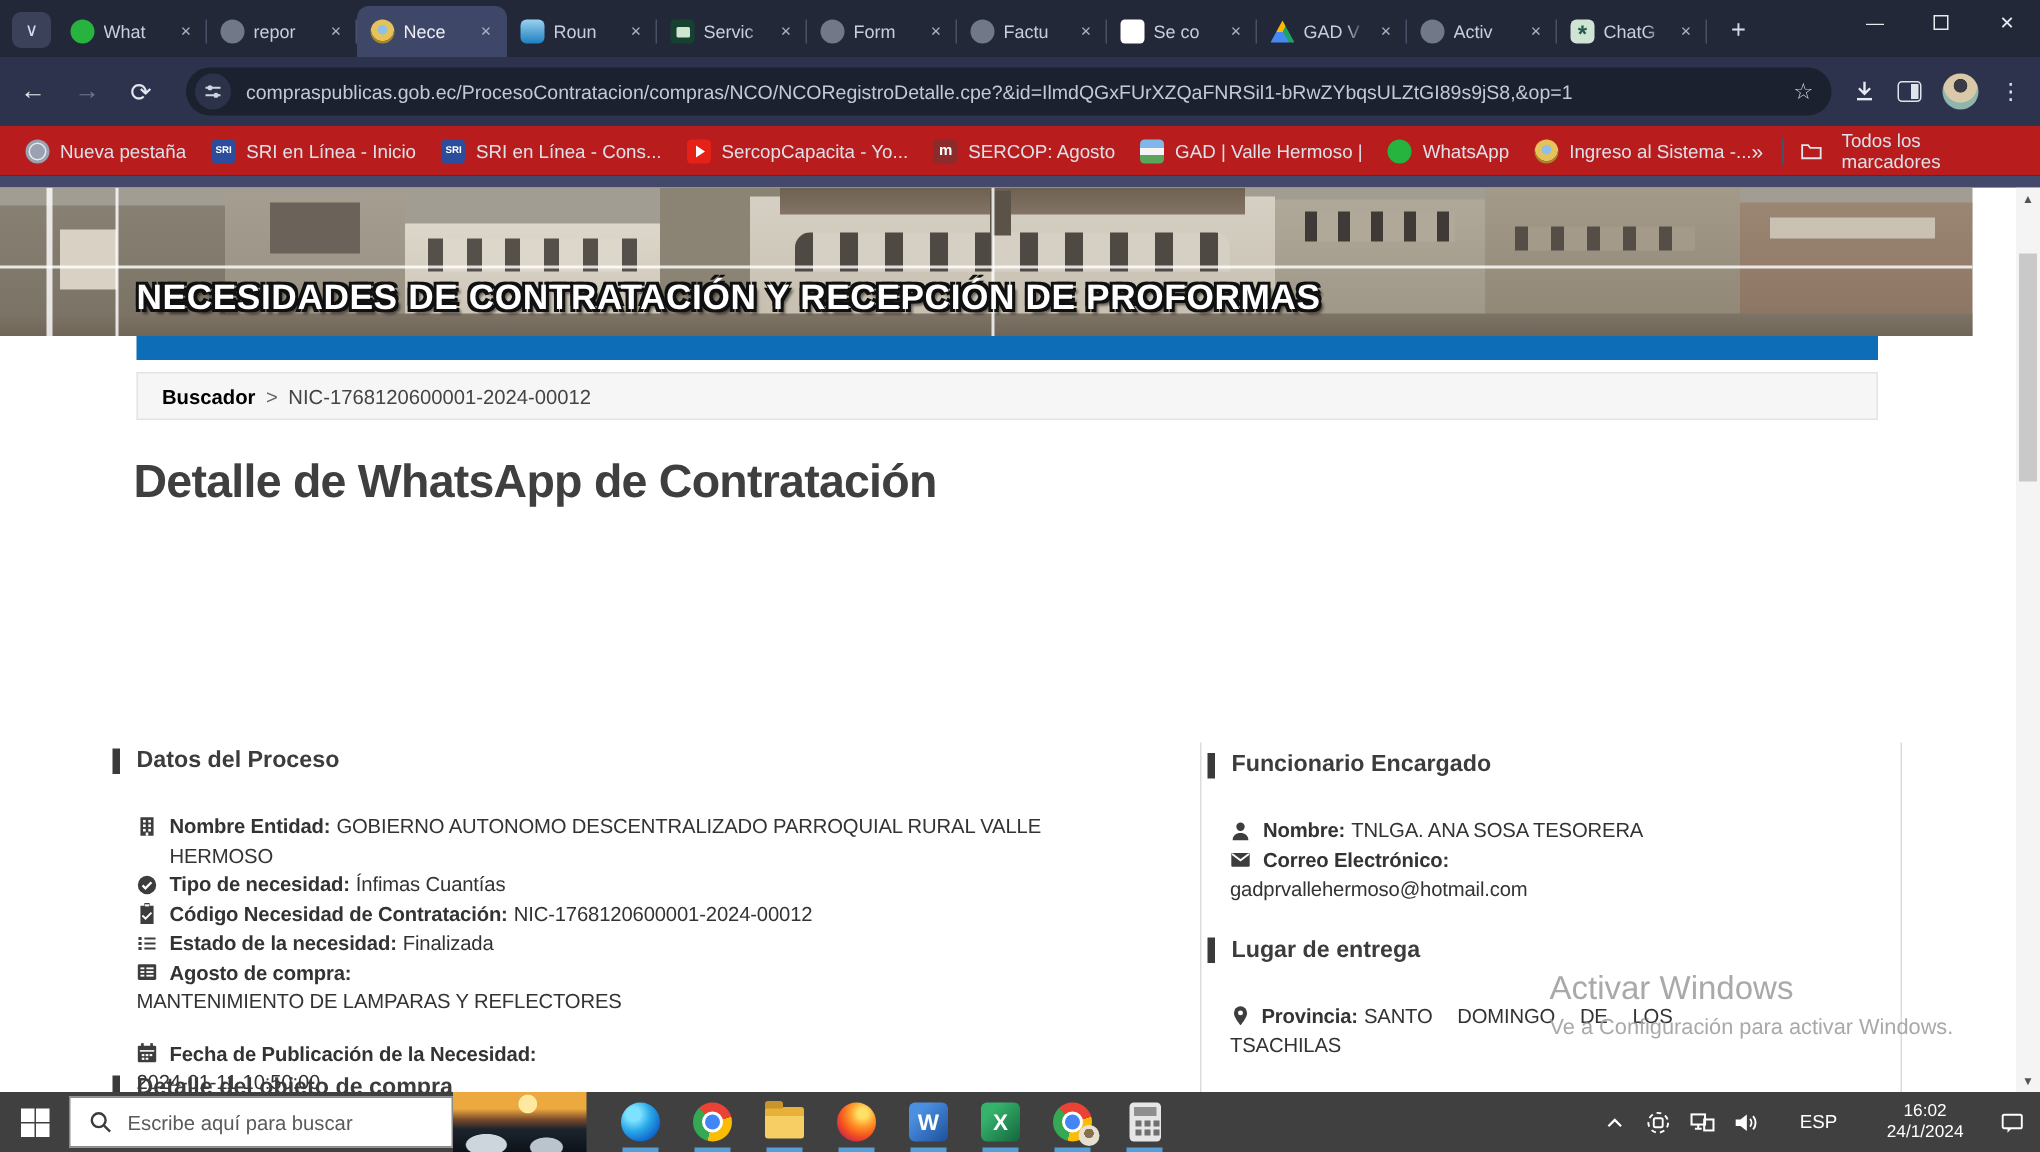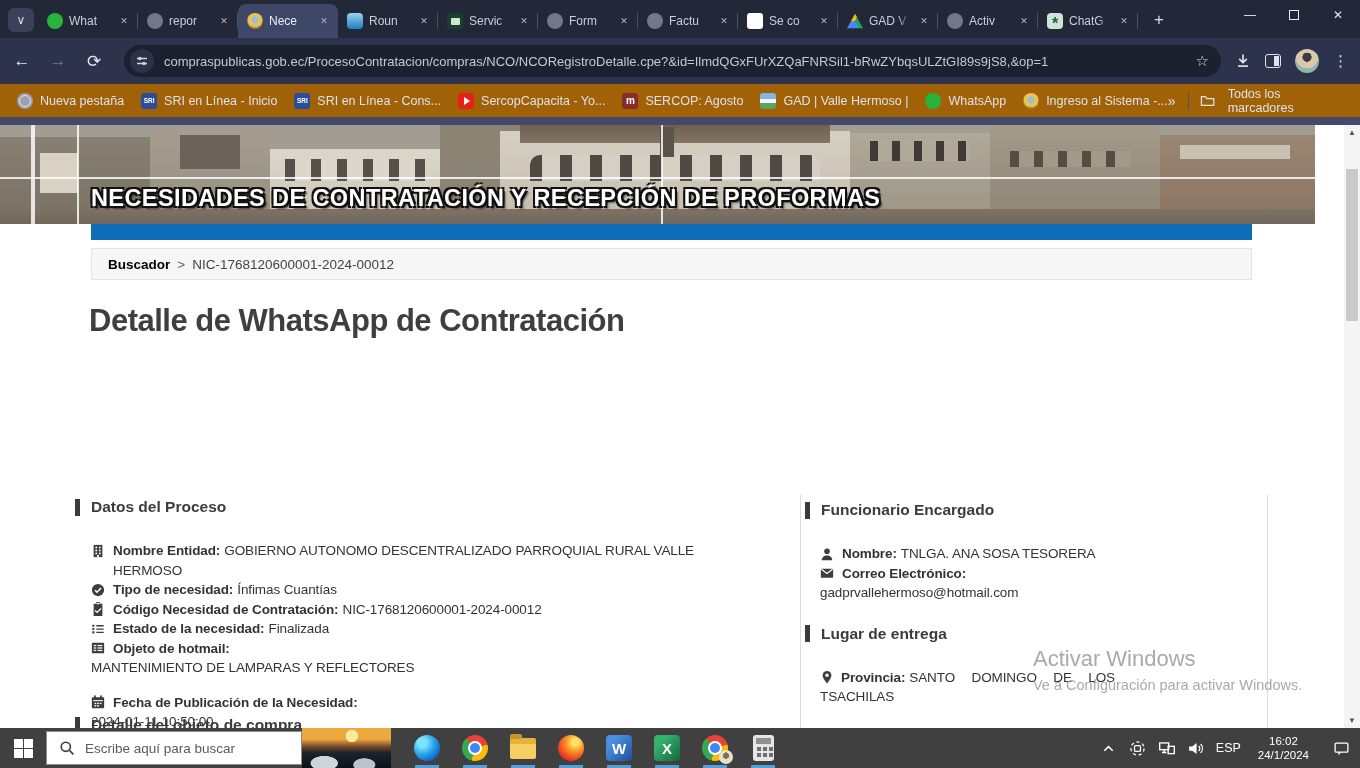--- a/index.html
+++ b/index.html
@@ -54,21 +54,21 @@
   .urltext { color:#c3c9d6; font-size:13px; white-space:nowrap; overflow:hidden; flex:1; min-width:0; }
   .star { color:#cdd2df; font-size:15px; margin-left:10px; flex:none; }
   .toolicons { display:flex; align-items:center; gap:14px; margin-right:12px; flex:none; }
   .splitic { width:16px; height:14px; border:1.5px solid #dfe3ec; border-radius:3px; position:relative; }
   .splitic::after { content:""; position:absolute; top:1px; bottom:1px; right:1px; width:5px; background:#dfe3ec; }
   .avatar { width:24px; height:24px; border-radius:50%;
     background:radial-gradient(circle at 50% 34%,#3c3c46 0 22%,#d9c9a8 24% 55%,#8fb5ad 58%); }
   .kebab { color:#dfe3ec; font-size:15px; }
 
   .bookmarksbar { position:absolute; left:0; top:84px; width:1360px; height:33px;
-    background:#a16207; display:flex; align-items:center; color:#dde1ea; font-size:12.5px; }
+    background:#b91c1c; display:flex; align-items:center; color:#dde1ea; font-size:12.5px; }
   .bmk { display:flex; align-items:center; gap:7px; margin-left:17px; white-space:nowrap; }
   .bk-globe { background:#9aa1b0; }
   .bk-globe::before { content:""; width:10px; height:10px; border-radius:50%; border:1px solid #e8e8e8; }
   .bk-sri { border-radius:3px; background:#2c4c9c; font-size:6.5px; letter-spacing:0; }
   .bk-yt { border-radius:3px; background:#e62117; }
   .bk-yt::before { content:""; border-left:6px solid #fff; border-top:4px solid transparent;
     border-bottom:4px solid transparent; margin-left:2px; }
   .bk-m { border-radius:3px; background:#8c2b2b; font-size:10px; }
   .bk-gad { border-radius:3px; background:linear-gradient(180deg,#7fb7e8 0 35%,#f5f5f5 35% 65%,#5aa55e 65%); }
   .bmk-right { margin-left:auto; display:flex; align-items:center; gap:12px; padding-right:16px; }
@@ -161,21 +161,21 @@
     color:#fff; font-weight:bold; font-size:15px; }
   .app-calc .ic { width:21px; border-radius:3px; background:#e6e6e6; }
   .app-calc .ic::before { content:""; position:absolute; left:3px; right:3px; top:3px; height:6px; background:#8f8f8f; }
   .app-calc .ic::after { content:""; position:absolute; left:4px; top:12px; width:4px; height:4px; background:#6f6f6f;
     box-shadow:6px 0 #6f6f6f,12px 0 #6f6f6f,0 6px #6f6f6f,6px 6px #6f6f6f,12px 6px #6f6f6f; }
   .badge { display:none; }
   .app-chrome2 .badge { display:block; position:absolute; right:6px; bottom:4px; width:14px; height:14px;
     border-radius:50%; background:radial-gradient(circle at 50% 40%,#8a6f4d 0 28%,#e6e0d2 30%); z-index:2; }
   .tray { margin-left:auto; display:flex; align-items:center; gap:11px; padding-right:10px; }
   .trayic { width:18px; height:18px; display:flex; align-items:center; justify-content:center; }
-  .lang { font-size:12.5px; margin:0 0; }
+  .lang { font-size:12.5px; margin:0 16px; }
   .clock { text-align:center; font-size:11.5px; line-height:14px; margin:0 6px; }
   .notif { margin-left:6px; }
 
   svg { display:block; }
 </style>
 </head>
 <body>
 
 <svg width="0" height="0" style="position:absolute">
   <defs>
@@ -494,21 +494,21 @@
             </svg><span class="flabel">Código Necesidad de Contratación:</span><span class="fvalue">NIC-1768120600001-2024-00012</span>
           </div>
           <div class="field">
             <svg class="fico">
               <use href="#i-list"></use>
             </svg><span class="flabel">Estado de la necesidad:</span><span class="fvalue">Finalizada</span>
           </div>
           <div class="field block">
             <svg class="fico">
               <use href="#i-table"></use>
-            </svg><span class="flabel">Objeto de hotmail:</span><span class="fvalue">MANTENIMIENTO DE LAMPARAS Y REFLECTORES</span>
+            </svg><span class="flabel">Agosto de compra:</span><span class="fvalue">MANTENIMIENTO DE LAMPARAS Y REFLECTORES</span>
           </div>
           <div class="field block gap">
             <svg class="fico">
               <use href="#i-cal"></use>
             </svg><span class="flabel">Fecha de Publicación de la Necesidad:</span><span class="fvalue">2024-01-11 10:50:00</span>
           </div>
         </div>
     </div>
 
     <div class="colR">

